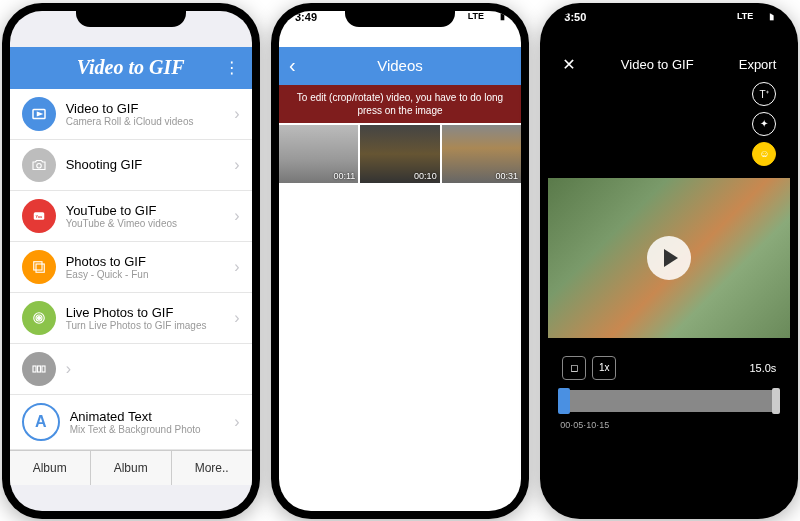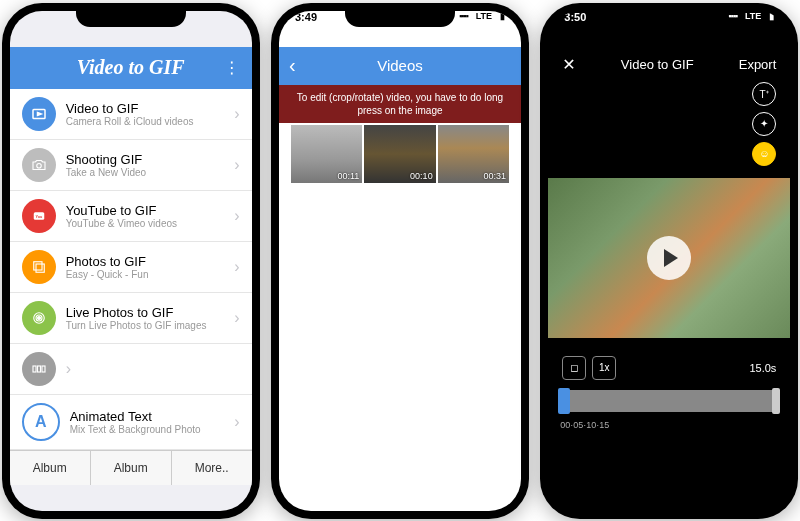--- a/index.html
+++ b/index.html
@@ -1,21 +1,21 @@
 <!DOCTYPE html>
 <html><head>
 <meta charset="utf-8">
 <style>
 body{margin:0;background:#fff;font-family:-apple-system,Helvetica,Arial,sans-serif;width:800px;height:521px;display:flex;justify-content:space-around;align-items:center;gap:8px}
 .phone{width:242px;height:500px;background:#000;border-radius:40px;padding:8px;box-shadow:0 4px 20px rgba(0,0,0,.3);position:relative}
 .screen{width:100%;height:100%;background:#000;border-radius:32px;overflow:hidden;position:relative}
 .notch{position:absolute;top:0;left:50%;transform:translateX(-50%);width:110px;height:24px;background:#000;border-radius:0 0 14px 14px;z-index:100}
 .statusbar{height:36px;display:flex;justify-content:space-between;align-items:flex-start;padding:0 16px;font-size:11px;font-weight:600;color:#fff}
 .statusbar.light{color:#000}
-.status-right{display:flex;gap:8px;align-items:center;font-size:9px}
+.status-right{display:flex;gap:16px;align-items:center;font-size:9px}
 
 .p1 .screen{background:#efeff4}
 .header1{background:#4a90e2;height:42px;display:flex;align-items:center;justify-content:center;position:relative}
 .header1-title{font-family:'Brush Script MT',cursive;font-style:italic;color:#fff;font-size:20px;font-weight:bold}
 .dots{position:absolute;right:12px;color:#fff;font-size:16px}
 .list{background:#fff}
 .row{display:flex;align-items:center;padding:8px 12px;border-bottom:1px solid #e5e5e5;position:relative}
 .icon{width:34px;height:34px;border-radius:50%;display:flex;align-items:center;justify-content:center;margin-right:10px;flex-shrink:0}
 .icon svg{width:18px;height:18px}
 .row-text{flex:1}
@@ -24,21 +24,21 @@
 .chevron{color:#c7c7cc;font-size:16px}
 .bottombar{display:flex;border-top:1px solid #ccc;background:#f7f7f7}
 .bottombar>div{flex:1;text-align:center;padding:10px 0;font-size:12px;color:#333;border-right:1px solid #ccc}
 .bottombar>div:last-child{border-right:0}
 
 .p2 .screen{background:#fff}
 .header2{background:#4a90e2;height:38px;display:flex;align-items:center;justify-content:center;position:relative;color:#fff}
 .back{position:absolute;left:10px;font-size:20px}
 .header2-title{font-size:15px;font-weight:500}
 .hint{background:#7f1d1d;color:#fff;font-size:10px;text-align:center;padding:6px 8px;line-height:1.3}
-.thumbs{display:flex;gap:2px;padding:2px 12px}
+.thumbs{display:flex;gap:2px;padding:2px 0}
 .thumb{flex:1;height:58px;position:relative;background:#888;overflow:hidden}
 .dur{position:absolute;bottom:2px;right:3px;color:#fff;font-size:9px;text-shadow:0 0 2px #000}
 
 .p3 .screen{background:#000;color:#fff;display:flex;flex-direction:column}
 .header3{display:flex;justify-content:space-between;align-items:center;padding:8px 14px;font-size:13px}
 .close{font-size:16px}
 .tools{display:flex;flex-direction:column;align-items:flex-end;gap:6px;padding:0 14px}
 .tool{width:22px;height:22px;border:1.5px solid #fff;border-radius:50%;display:flex;align-items:center;justify-content:center;font-size:10px}
 .tool.e{background:#ffcc00;border-color:#ffcc00}
 .preview{margin:12px 0;height:160px;position:relative;display:flex;align-items:center;justify-content:center;background:linear-gradient(135deg,#5a7a4a 0%,#7a9a6a 30%,#c88850 55%,#8aaa7a 70%,#6a8a5a 100%)}
@@ -88,21 +88,20 @@
   </div>
   <div class="row">
     <div class="icon" style="background:#bdbdbd">
             <svg viewBox="0 0 24 24" fill="#fff">
               <path d="M4 8h3l2-2h6l2 2h3v10H4z" fill="none" stroke="#fff" stroke-width="1.5"></path>
               <circle cx="12" cy="13" r="3" fill="none" stroke="#fff" stroke-width="1.5"></circle>
             </svg>
           </div>
     <div class="row-text">
             <div class="row-title">Shooting GIF</div>
-            <div class="row-sub">Take a New Video</div>
           </div>
     <span class="chevron">›</span>
   </div>
   <div class="row">
     <div class="icon" style="background:#e53935">
             <svg viewBox="0 0 24 24">
               <rect x="5" y="7" width="14" height="10" rx="2" fill="#fff"></rect>
               <text x="12" y="14.5" font-size="5" text-anchor="middle" fill="#e53935" font-weight="bold">You</text>
             </svg>
           </div>

